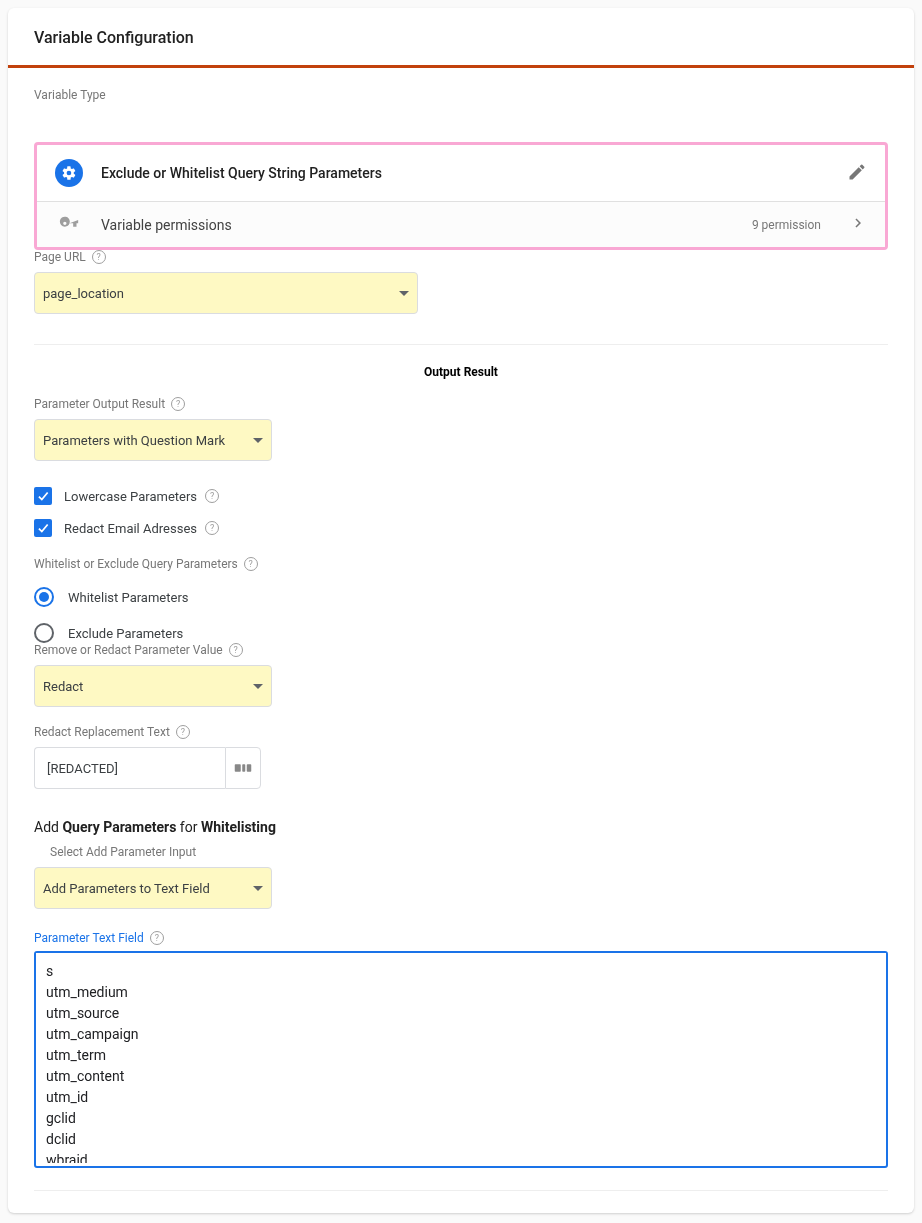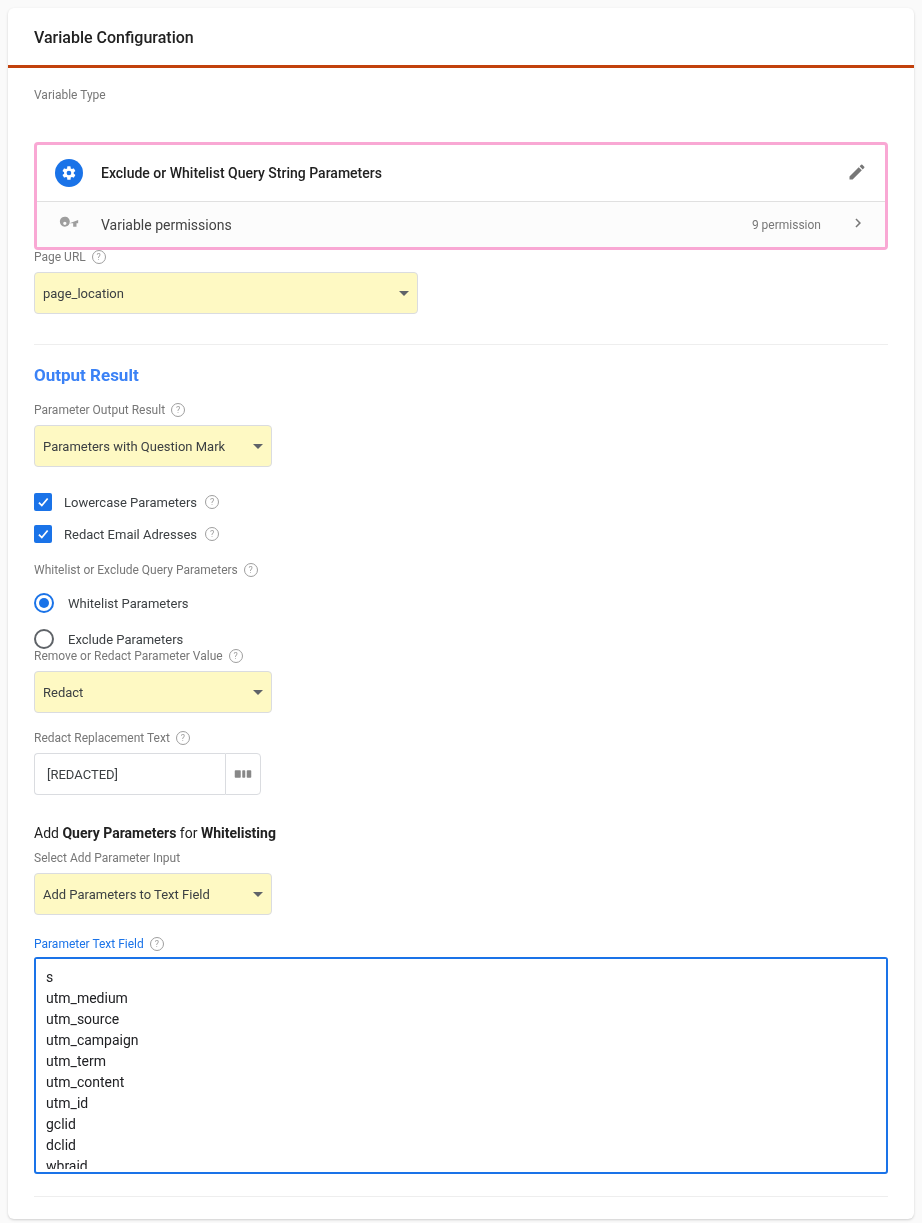--- a/index.html
+++ b/index.html
@@ -114,24 +114,25 @@
     border-top: 5px solid #5f6368;
   }
   .w-md { width: 384px; }
   .w-sm { width: 238px; }
   hr.divider {
     border: none;
     border-top: 1px solid #eeeeee;
     margin: 30px 0 20px 0;
   }
   .section-title {
-    font-size: 17px;
+    font-size: 12px;
     font-weight: 700;
-    color: #3b82f6;
+    color: #000000;
     margin-bottom: 12px;
+    text-align: center;
   }
   .checkbox-row {
     display: flex;
     align-items: center;
     gap: 12px;
     margin-top: 14px;
   }
   .chk {
     width: 18px; height: 18px;
     background: #1a73e8;
@@ -351,21 +352,21 @@
           <rect x="11" y="3" width="4" height="10" rx="1"></rect>
           <rect x="17" y="3" width="6" height="10" rx="1"></rect>
         </svg>
       </span>
     </div>
 
     <div class="subtitle">
       <span>Add </span><b>Query Parameters</b><span> for </span><b>Whitelisting</b>
     </div>
 
-    <div class="field-label" style="margin-top:6px;">Select Add Parameter Input</div>
+    <div class="field-label" style="margin-top:6px;margin-left:16px;">Select Add Parameter Input</div>
     <div class="select w-sm">
       <span>Add Parameters to Text Field</span>
       <span class="caret"></span>
     </div>
 
     <div class="textarea-label">
       <span>Parameter Text Field</span>
       <span class="help-icon" style="color:#9e9e9e;border-color:#9e9e9e;">?</span>
     </div>
     <div class="textarea-wrap">

